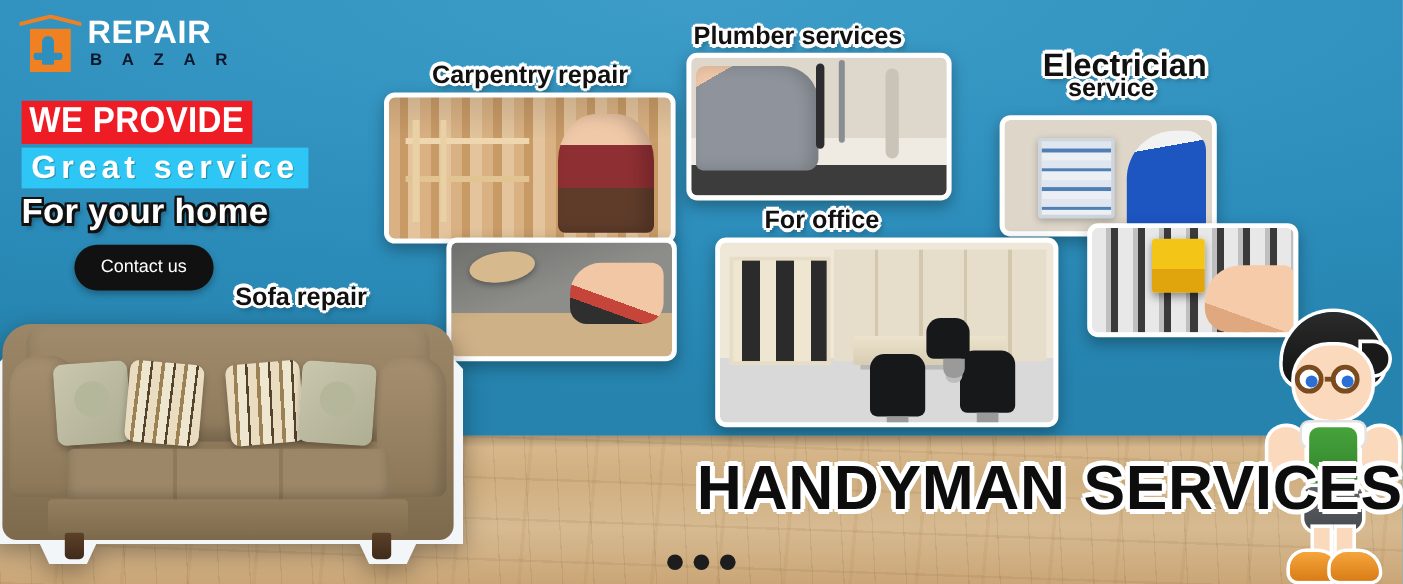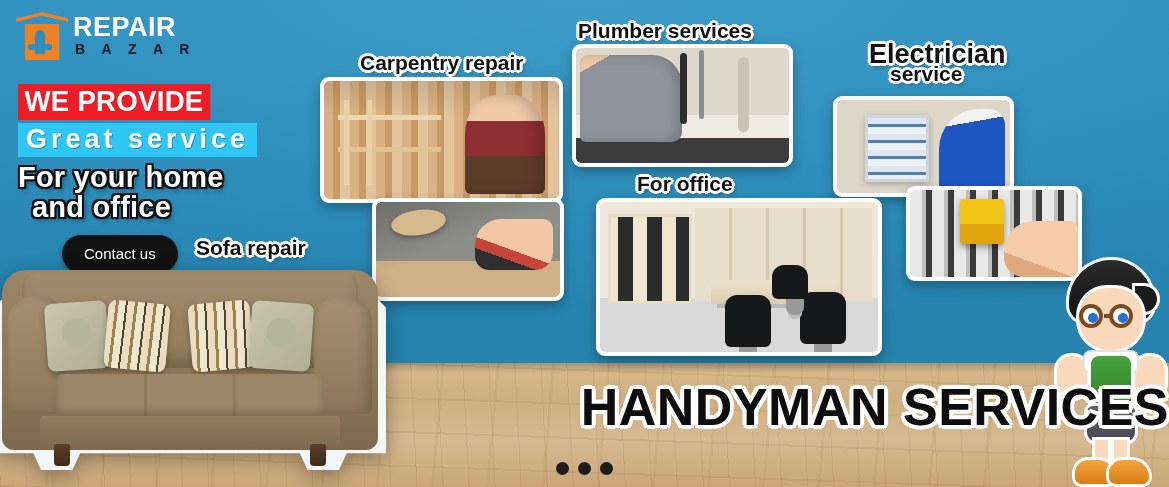--- a/index.html
+++ b/index.html
@@ -408,21 +408,20 @@
       <div class="logo-repair">REPAIR</div>
       <div class="logo-bazar">B A Z A R</div>
     </div>
   </div>
 
   <div class="headline">
     <div class="hl-we">WE PROVIDE</div><br>
     <div class="hl-great">Great service</div>
     <div class="hl-sub">
       <span>For your home</span>
-      <span class="l2">and office</span>
     </div>
     <button class="contact-btn">Contact us</button>
   </div>
 
   <div class="sticker" style="left:360px; top:52px; font-size:21px;text-align:center;">Carpentry repair</div>
   <div class="card" style="left:320px; top:77px; width:243px; height:126px;">
     <div class="ph ph-carpentry1"></div>
   </div>
   <div class="card" style="left:372px; top:198px; width:192px; height:103px;">
     <div class="ph ph-carpentry2"></div>

